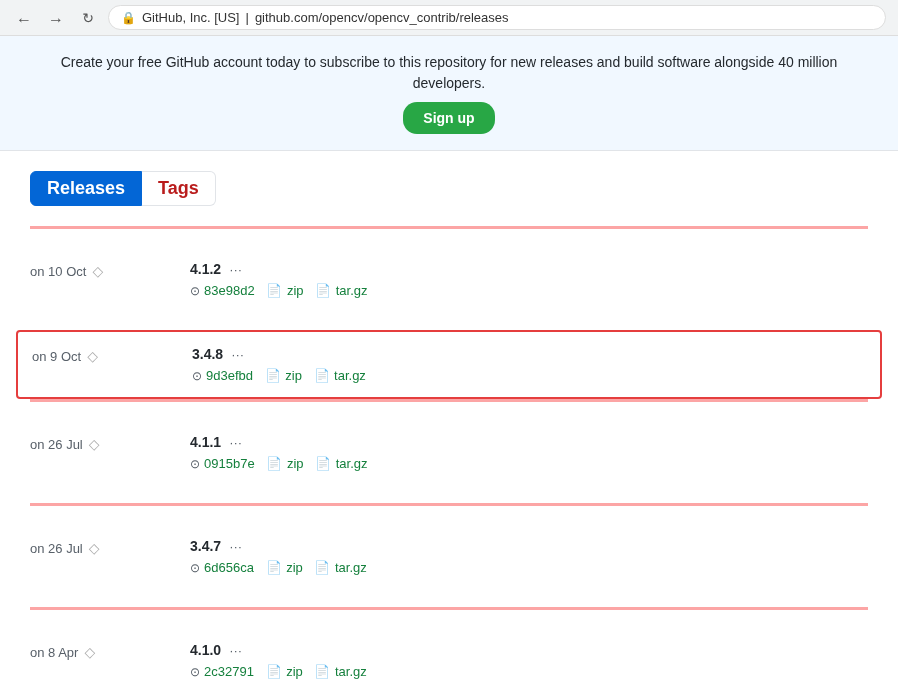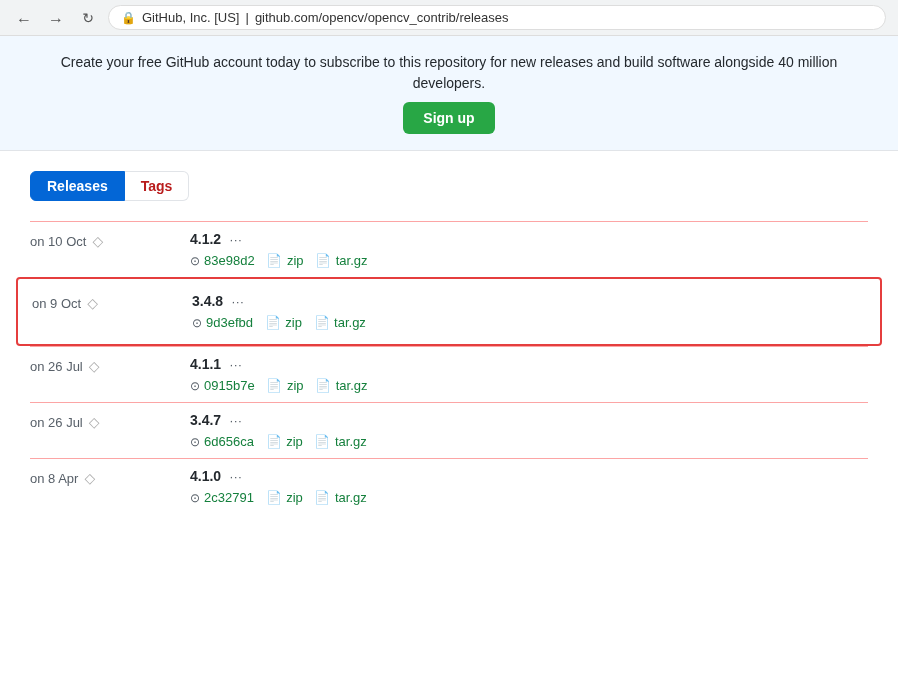--- a/index.html
+++ b/index.html
@@ -56,64 +56,64 @@
       font-size: 14px;
       line-height: 1.5;
       border-bottom: 1px solid #e1e4e8;
     }
     .signup-btn {
       display: inline-block;
       margin-top: 8px;
       background: #28a745;
       color: white;
       border: none;
-      border-radius: 6px;
+      border-radius: 14px;
       padding: 8px 20px;
       font-size: 14px;
       font-weight: 600;
       cursor: pointer;
     }
 
     
     .main-content {
       padding: 20px 30px;
       max-width: 900px;
     }
 
     
     .tabs {
       display: flex;
       gap: 0;
       margin-bottom: 20px;
     }
     .tab-btn {
       padding: 6px 16px;
-      font-size: 14px;
+      font-size: 18px;
       font-weight: 600;
       border: 1px solid #e1e4e8;
       background: #fff;
       cursor: pointer;
       border-radius: 0;
     }
     .tab-btn:first-child { border-radius: 6px 0 0 6px; }
     .tab-btn:last-child { border-radius: 0 6px 6px 0; border-left: none; }
     .tab-btn.active {
       background: #0366d6;
       color: white;
       border-color: #0366d6;
     }
     .tab-btn:not(.active) { color: #b91c1c; }
 
     
     .releases-list { }
     .release-row {
       display: flex;
       align-items: flex-start;
-      padding: 9px 0;
-      border-top: 1px solid #fca5a5;
+      padding: 32px 0;
+      border-top: 3px solid #fca5a5;
       position: relative;
     }
     .release-row.highlighted {
       border: 2px solid #e53e3e;
       padding: 14px;
       margin: 0 -14px;
       border-radius: 4px;
     }
 
     .release-date {

